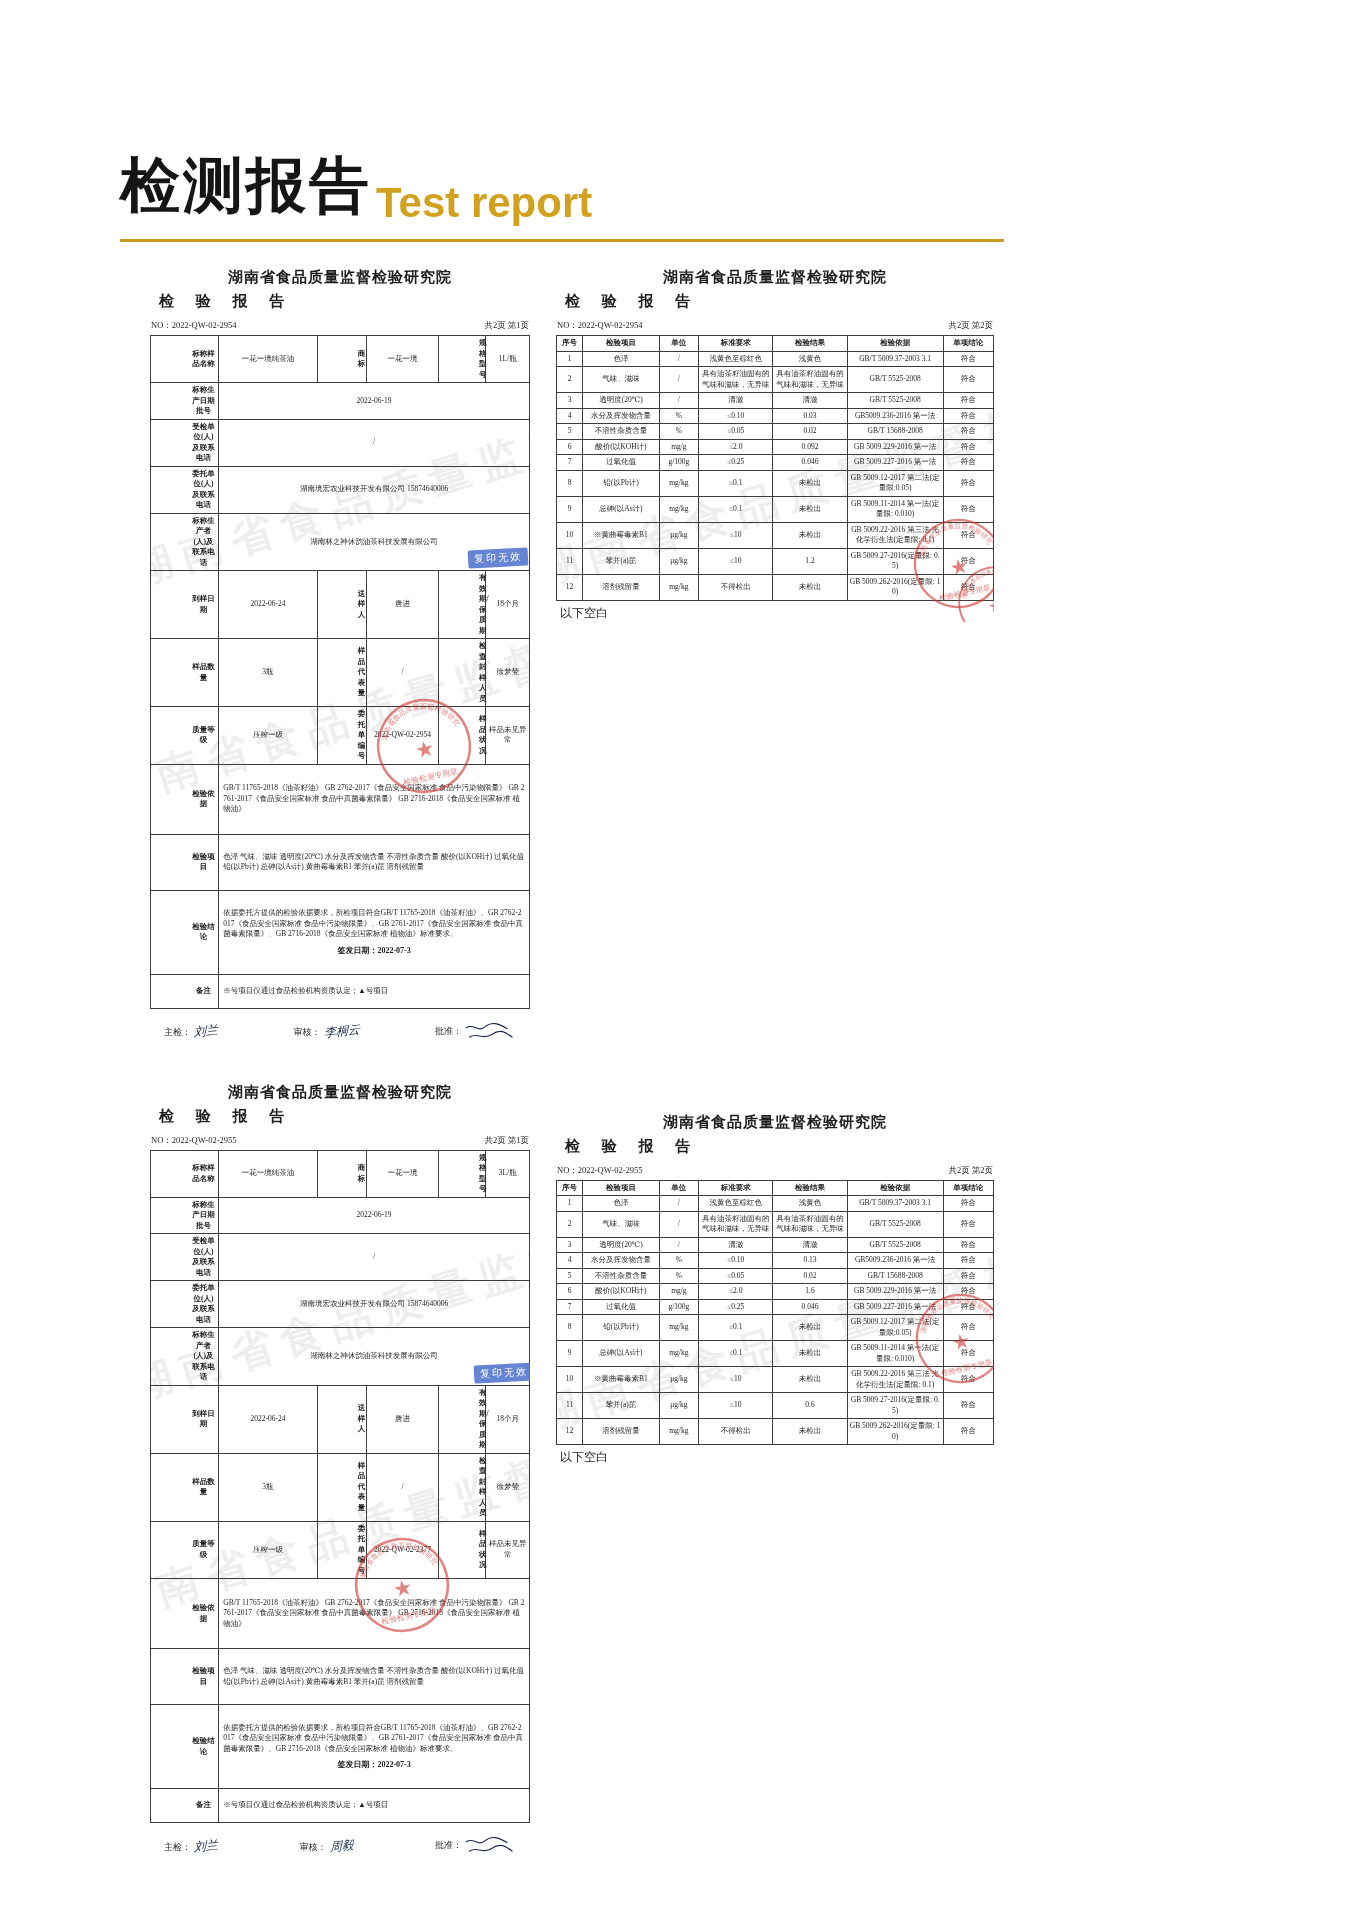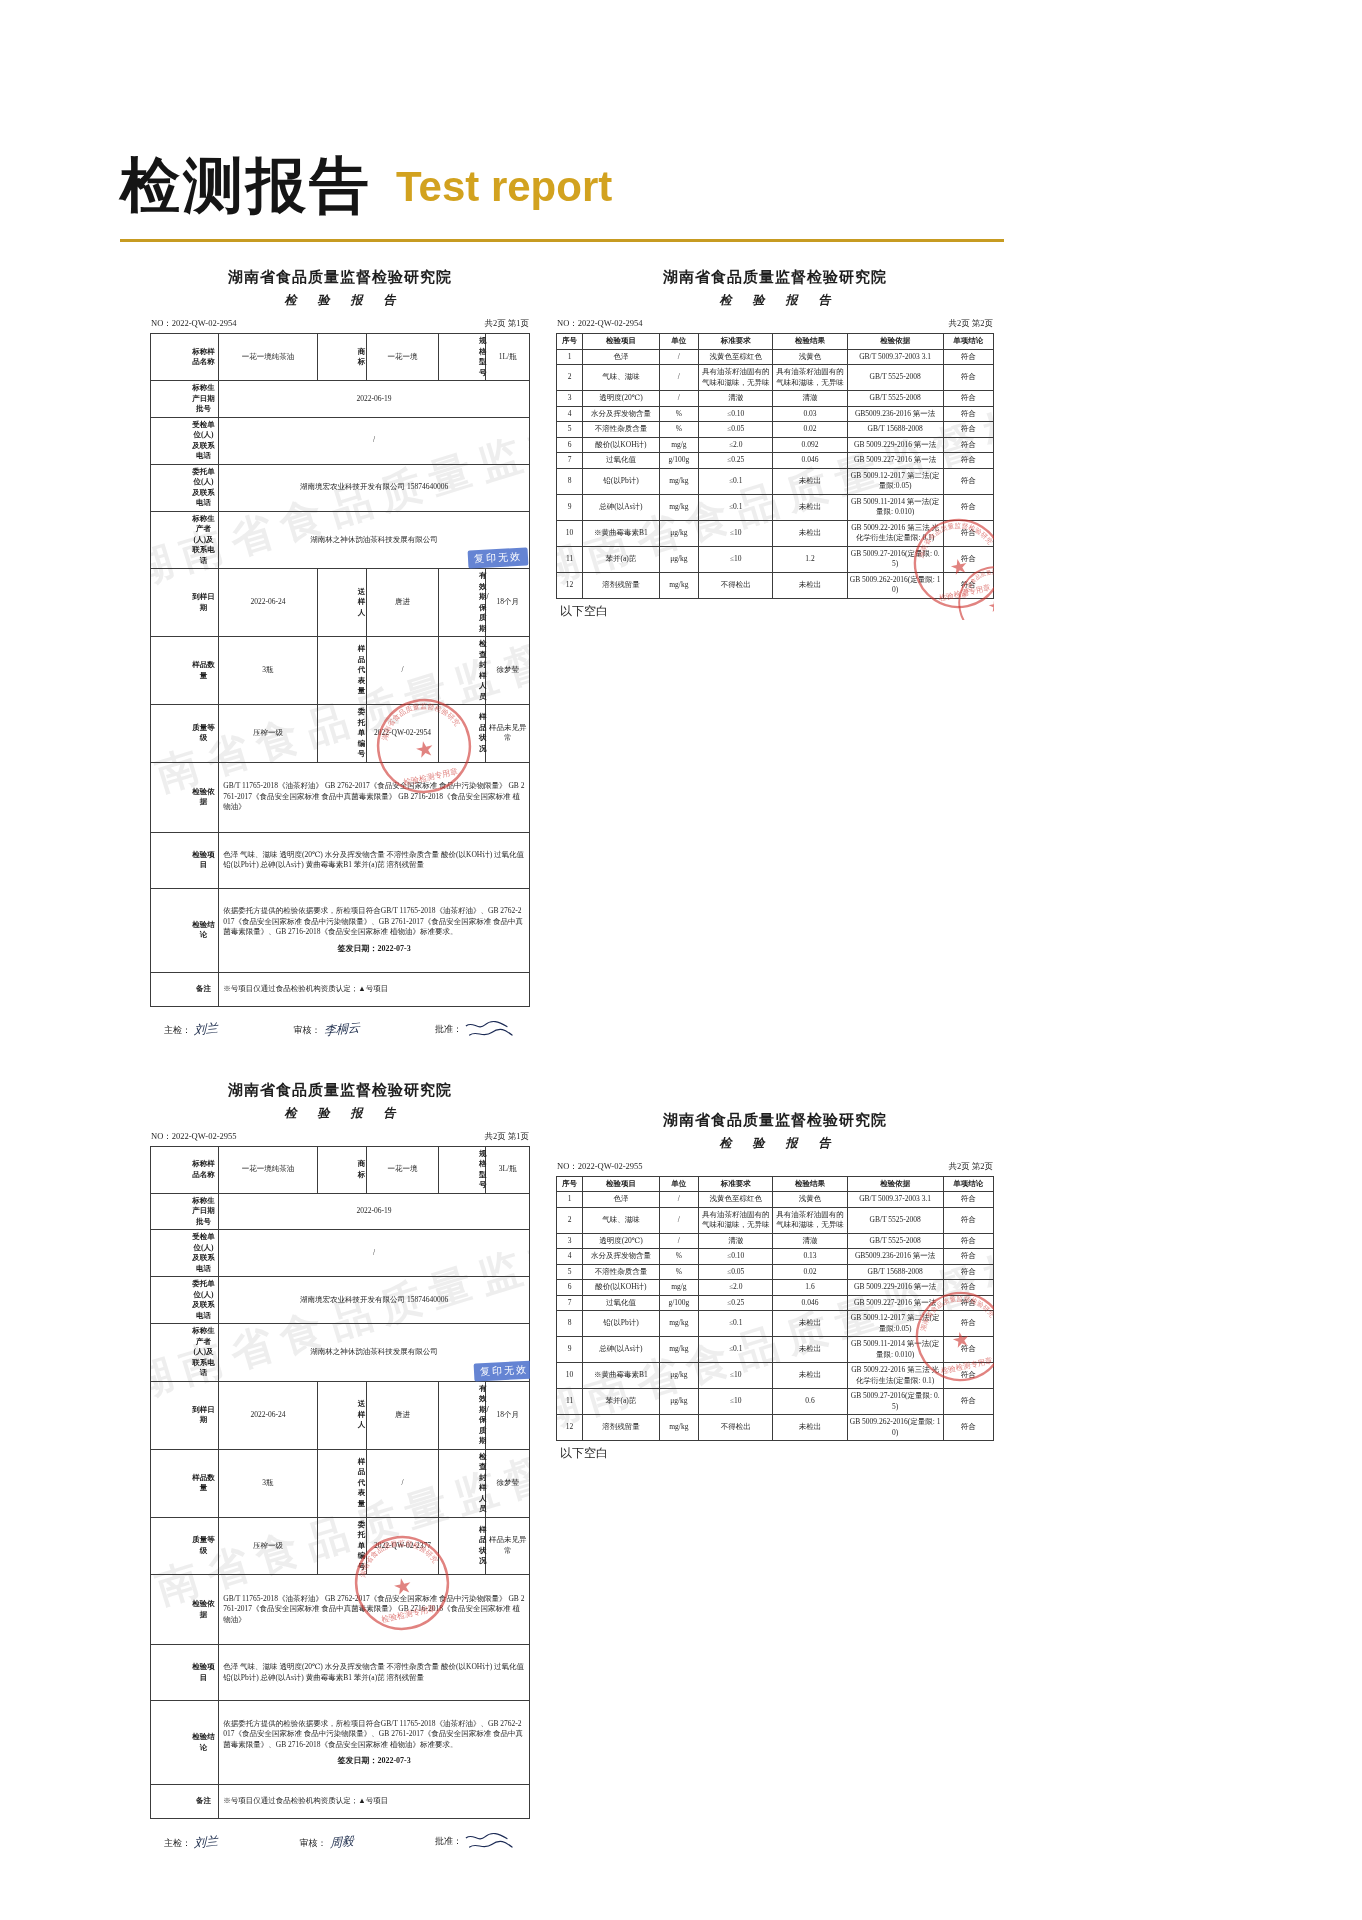--- a/index.html
+++ b/index.html
@@ -1,33 +1,33 @@
 <!DOCTYPE html>
 <html><head>
 <meta charset="utf-8">
 <title>检测报告</title>
 <style>
   * { margin:0; padding:0; box-sizing:border-box; }
   html,body { background:#ffffff; }
   .page { position:relative; width:1362px; height:1920px; background:#fff; overflow:hidden;
           font-family:"Liberation Sans","DejaVu Sans",sans-serif; }
   .hdr { position:absolute; left:120px; top:146px; width:884px; }
-  .hdr-line { display:flex; align-items:center; gap:24px; }
+  .hdr-line { display:flex; align-items:flex-end; gap:4px; }
   .hdr-zh { font-size:60px; font-weight:700; color:#151515; letter-spacing:3px; }
   .hdr-en { font-size:42px; font-weight:600; color:#d2a21f; }
   .hdr-rule { margin-top:12px; height:3px; background:#c79b21; }
 
   .docs { position:absolute; left:150px; top:268px; width:844px; display:grid;
           grid-template-columns:380px 438px; column-gap:26px; row-gap:34px; align-items:start; }
   .doc { position:relative; overflow:hidden; background:#fff; color:#1e1e1e;
          font-family:"Liberation Serif","DejaVu Serif",serif; }
   .doc.shift-down { margin-top:30px; }
 
   .institute { text-align:center; font-size:15px; font-weight:700; letter-spacing:1px; position:relative; z-index:1; }
-  .doc-title { text-align:center; font-size:12px; font-weight:700; letter-spacing:9px; text-indent:9px; margin-top:5px; position:relative; z-index:1;font-style:italic; }
+  .doc-title { text-align:left; font-size:15px; font-weight:700; letter-spacing:9px; text-indent:9px; margin-top:5px; position:relative; z-index:1; }
   .no-line { display:flex; justify-content:space-between; align-items:flex-end; font-size:8.5px; margin:9px 1px 3px; position:relative; z-index:1; }
 
   table { width:100%; border-collapse:collapse; table-layout:fixed; position:relative; z-index:1; }
   td,th { border:1px solid #3c3c3c; font-size:7.5px; line-height:1.4; text-align:center;
           vertical-align:middle; padding:2px 2px; word-break:break-all; }
   .t1 td.lab { font-weight:600;padding-left:40px; }
   td.left { text-align:left; padding:3px 4px; }
   .issue-date { margin-top:5px; font-weight:700; text-align:center; font-size:8px; }
   .t2 th { font-weight:700; }
   .blank-note { font-size:12px; margin:4px 0 0 4px; position:relative; z-index:1; }

